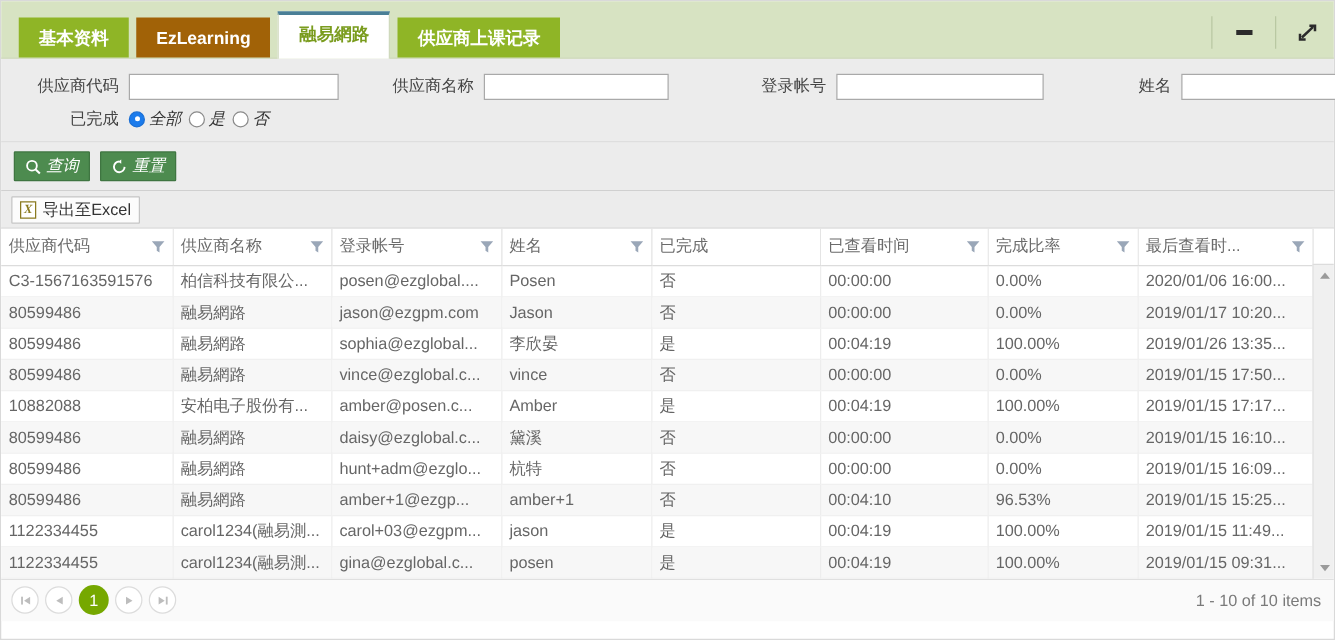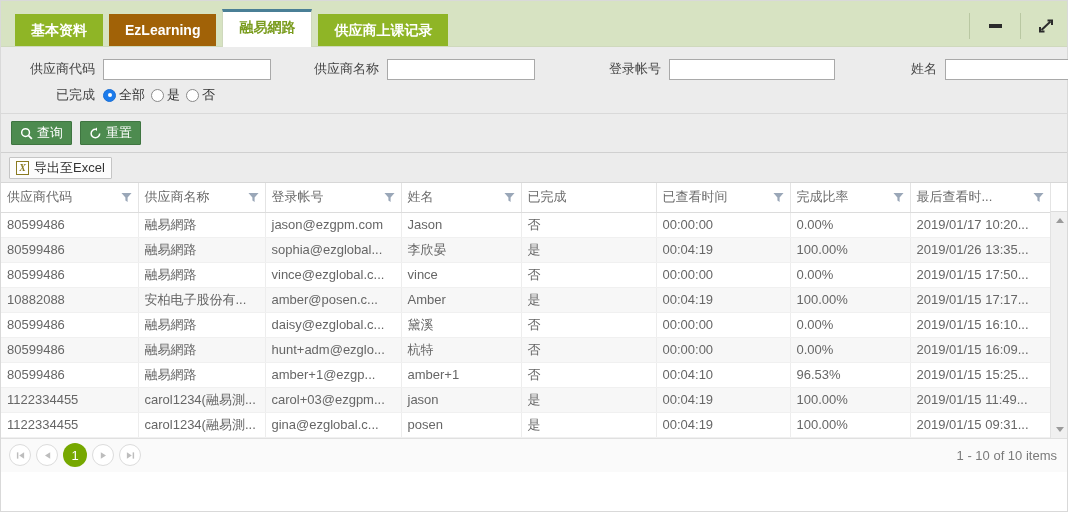--- a/index.html
+++ b/index.html
@@ -134,20 +134,21 @@
     text-align: right;
     font-size: 13px;
     color: #444;
     margin-right: 8px;
   }
   .radio-item {
     display: flex;
     align-items: center;
     margin-right: 6px;
     cursor: pointer;
+    font-style: italic;
   }
   .radio-dot {
     width: 13px; height: 13px;
     border-radius: 50%;
     border: 1px solid #8a8a8a;
     background: #fff;
     display: inline-block;
     position: relative;
     margin-right: 3px;
   }
@@ -179,20 +180,21 @@
     color: #fff;
     height: 24px;
     padding: 0 8px;
     font-size: 13px;
     display: inline-flex;
     align-items: center;
     gap: 4px;
     cursor: pointer;
     margin-right: 8px;
     border-radius: 1px;
+    font-style: italic;
   }
   .btn-green svg { display: block; }
 
   
   .grid-toolbar {
     background: #ececec;
     border-bottom: 1px solid #d7d7d7;
     padding: 5px 0 5px 8px;
     height: 30px;
     display: flex;
@@ -505,20 +507,30 @@
             <span>最后查看时...</span>
             <svg class="funnel" width="11" height="11" viewBox="0 0 12 12">
                   <path d="M0.5 1 L11.5 1 L7.2 6 L7.2 11 L4.8 9.4 L4.8 6 Z" fill="#9aa7b8"></path>
                 </svg>
           </div>
             </th>
         </tr>
       </thead>
       <tbody id="grid-body">
           <tr>
+            <td>C3-1567163591576</td>
+            <td>柏信科技有限公...</td>
+            <td>posen@ezglobal....</td>
+            <td>Posen</td>
+            <td>否</td>
+            <td>00:00:00</td>
+            <td>0.00%</td>
+            <td>2020/01/06 16:00...</td>
+          </tr>
+          <tr>
             <td>80599486</td>
             <td>融易網路</td>
             <td>jason@ezgpm.com</td>
             <td>Jason</td>
             <td>否</td>
             <td>00:00:00</td>
             <td>0.00%</td>
             <td>2019/01/17 10:20...</td>
           </tr>
           <tr>

